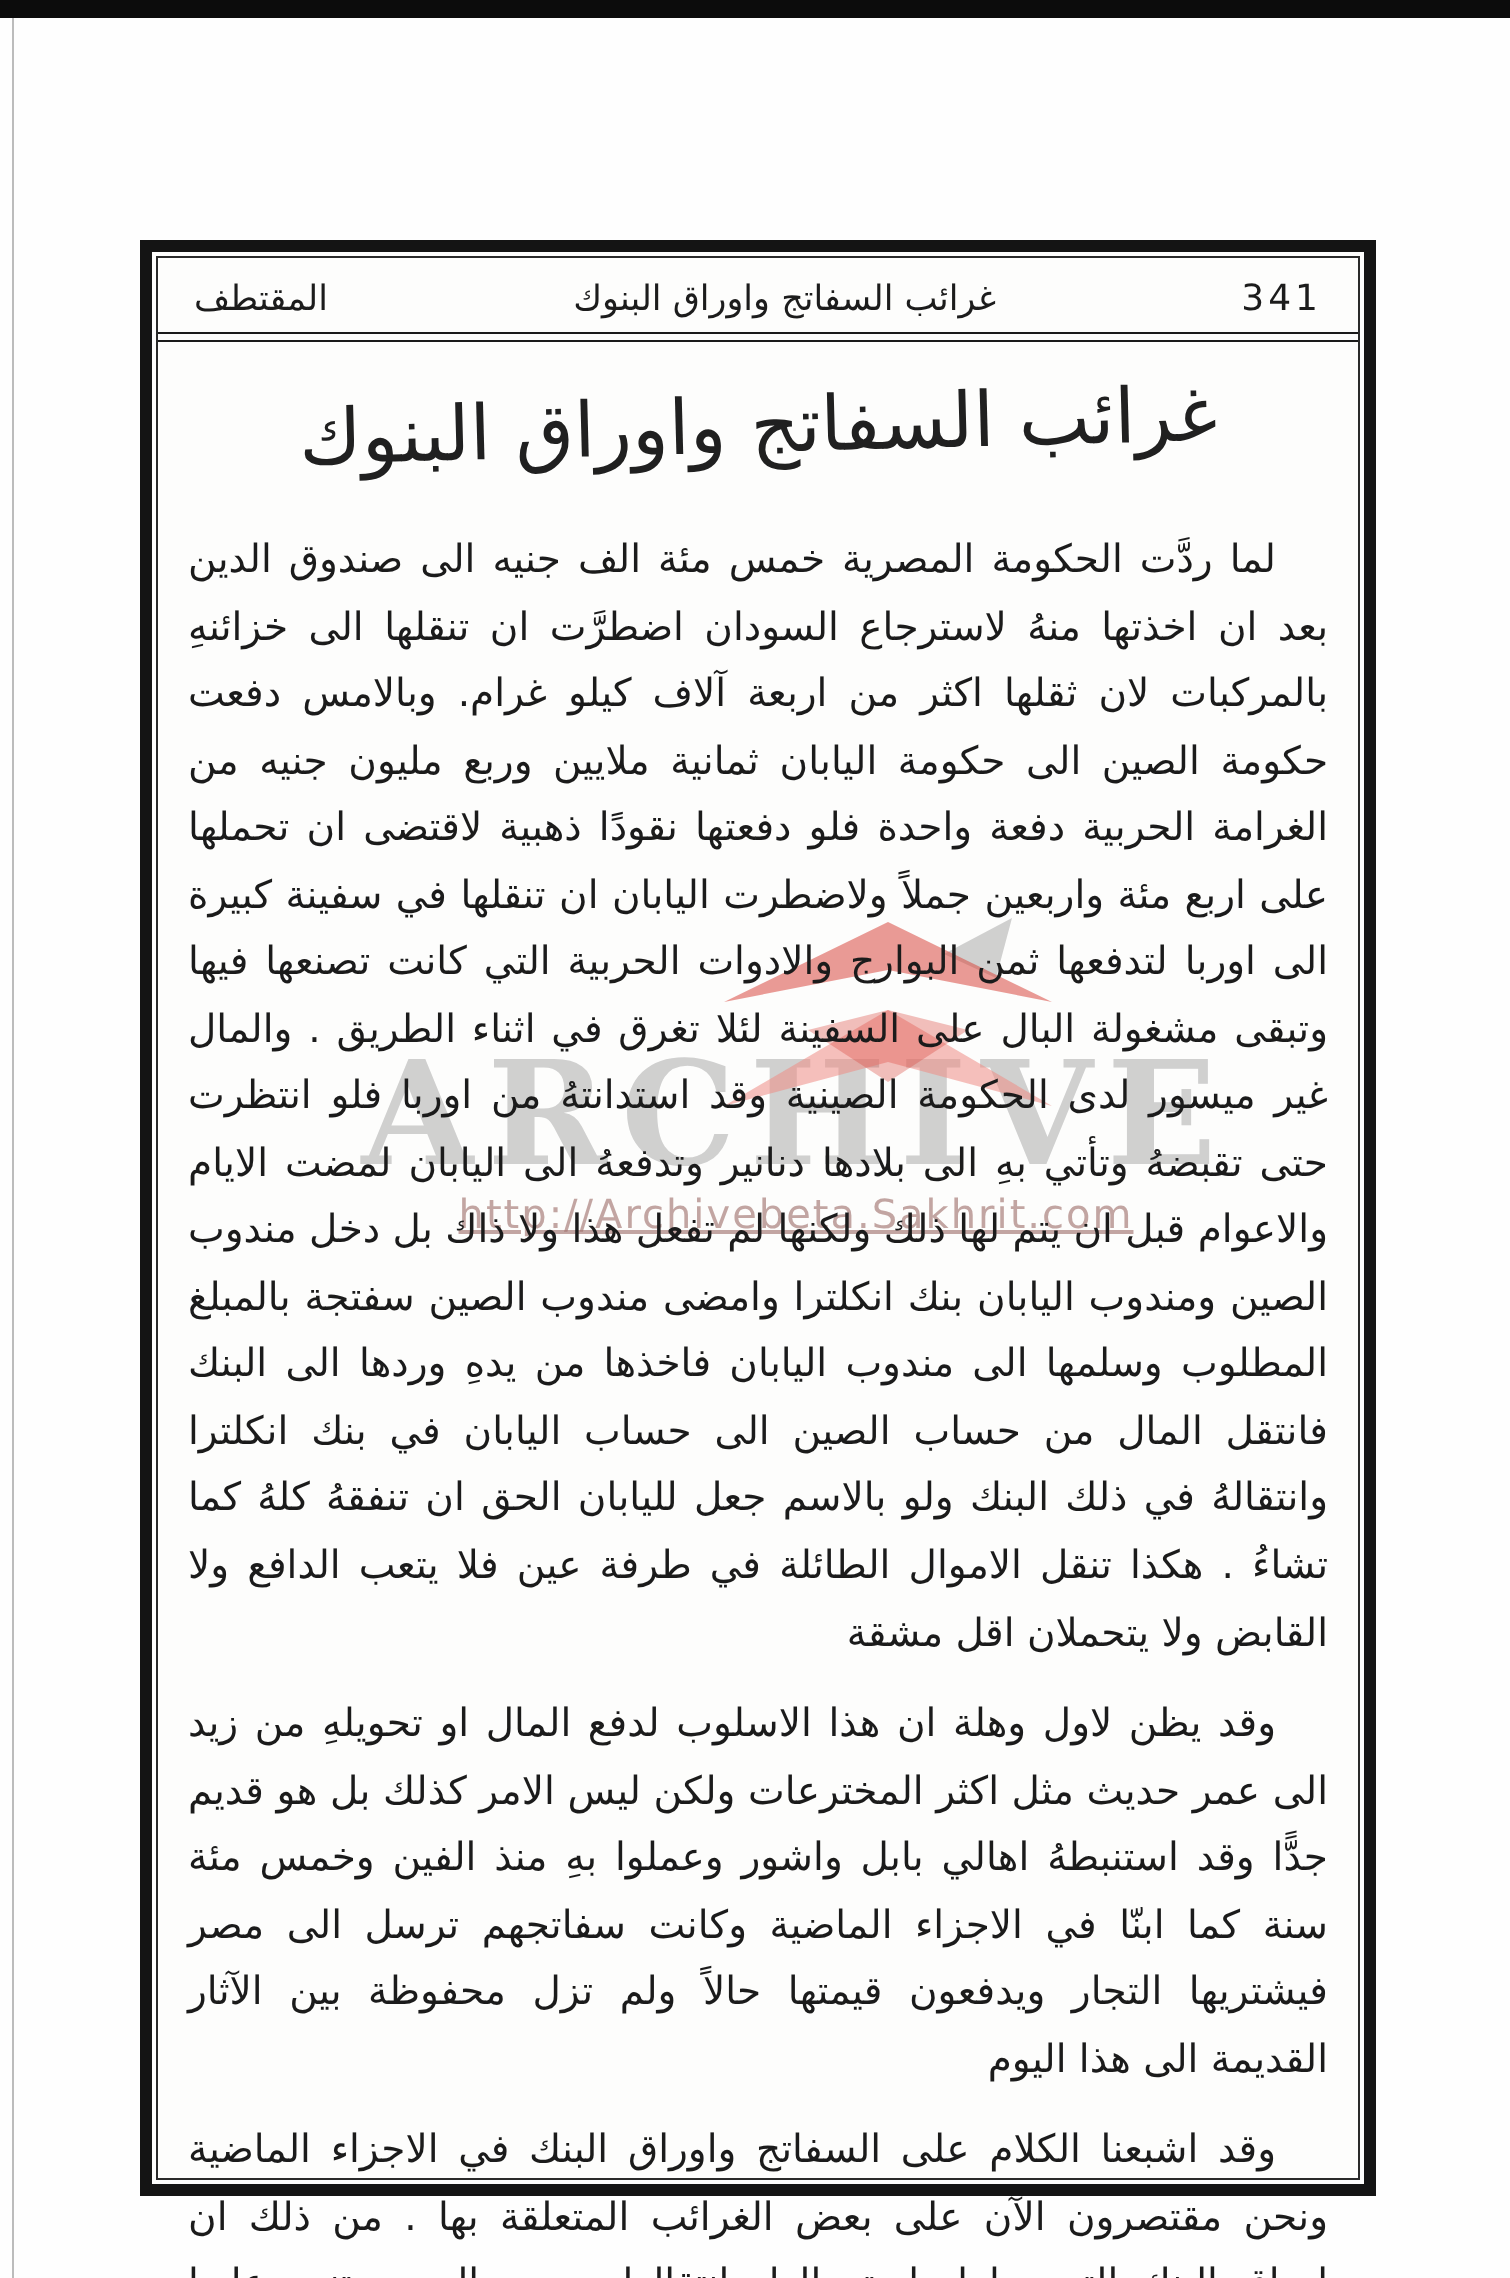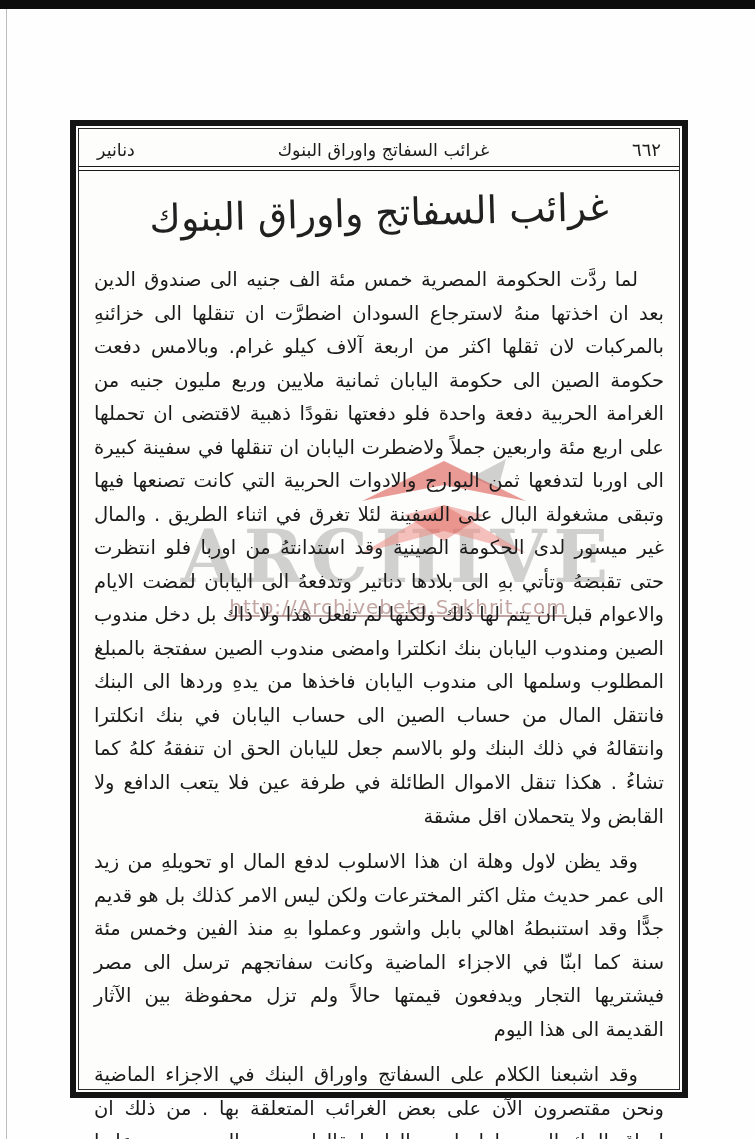--- a/index.html
+++ b/index.html
@@ -127,23 +127,23 @@
       <polygon points="60,60 100,50 140,60 100,86" fill="#d9493f" opacity="0.35"></polygon>
     </svg>
     <div class="wm-name">ARCHIVE</div>
     <div class="wm-url">http://Archivebeta.Sakhrit.com</div>
   </div>
 
   <div class="page-frame">
     <div class="page-inner">
 
       <div class="running-head">
-        <span class="page-num">٦٦٢</span>
+        <span class="page-num">341</span>
         <span class="head-title">غرائب السفاتج واوراق البنوك</span>
-        <span class="mag-name">دنانير</span>
+        <span class="mag-name">المقتطف</span>
       </div>
 
       <div class="head-rule"></div>
 
       <div class="article-title">غرائب السفاتج واوراق البنوك</div>
 
       <div class="body-text">
         <p>لما ردَّت الحكومة المصرية خمس مئة الف جنيه الى صندوق الدين بعد ان اخذتها منهُ لاسترجاع السودان اضطرَّت ان تنقلها الى خزائنهِ بالمركبات لان ثقلها اكثر من اربعة آلاف كيلو غرام. وبالامس دفعت حكومة الصين الى حكومة اليابان ثمانية ملايين وربع مليون جنيه من الغرامة الحربية دفعة واحدة فلو دفعتها نقودًا ذهبية لاقتضى ان تحملها على اربع مئة واربعين جملاً ولاضطرت اليابان ان تنقلها في سفينة كبيرة الى اوربا لتدفعها ثمن البوارج والادوات الحربية التي كانت تصنعها فيها وتبقى مشغولة البال على السفينة لئلا تغرق في اثناء الطريق . والمال غير ميسور لدى الحكومة الصينية وقد استدانتهُ من اوربا فلو انتظرت حتى تقبضهُ وتأتي بهِ الى بلادها دنانير وتدفعهُ الى اليابان لمضت الايام والاعوام قبل ان يتم لها ذلك ولكنها لم تفعل هذا ولا ذاك بل دخل مندوب الصين ومندوب اليابان بنك انكلترا وامضى مندوب الصين سفتجة بالمبلغ المطلوب وسلمها الى مندوب اليابان فاخذها من يدهِ وردها الى البنك فانتقل المال من حساب الصين الى حساب اليابان في بنك انكلترا وانتقالهُ في ذلك البنك ولو بالاسم جعل لليابان الحق ان تنفقهُ كلهُ كما تشاءُ . هكذا تنقل الاموال الطائلة في طرفة عين فلا يتعب الدافع ولا القابض ولا يتحملان اقل مشقة</p>
         <p>وقد يظن لاول وهلة ان هذا الاسلوب لدفع المال او تحويلهِ من زيد الى عمر حديث مثل اكثر المخترعات ولكن ليس الامر كذلك بل هو قديم جدًّا وقد استنبطهُ اهالي بابل واشور وعملوا بهِ منذ الفين وخمس مئة سنة كما ابنّا في الاجزاء الماضية وكانت سفاتجهم ترسل الى مصر فيشتريها التجار ويدفعون قيمتها حالاً ولم تزل محفوظة بين الآثار القديمة الى هذا اليوم</p>
         <p>وقد اشبعنا الكلام على السفاتج واوراق البنك في الاجزاء الماضية ونحن مقتصرون الآن على بعض الغرائب المتعلقة بها . من ذلك ان اوراق البنك التي يطول استعمالها وانتقالها من يد الى يد تنمو عليها ميكروبات ضارَّة فقد ورد ان كاتبًا في بنك فينَّا كان يعدّ بالامس بعض اوراق البنك ويبل اصبعهُ بلسانهِ ليسهل عليهِ عدها فورم لسانهُ وشفتاهُ في اليوم التالي ومات بعد ثلاثة ايام . قتلتهُ الميكروبات السامَّة التي كانت لاصقة بتلك الاوراق . لكن ضرر النقود الذهبية والفضية والنكلية لا يقلُّ عن ضرر النقود الورقية من هذا القبيل فاذا وضع الانسان النقود في فيهِ او وضع اصابعهُ في فيهِ مرارًا بعد لمسها النقود فقد تكون العاقبة وخيمة عليهِ</p>

